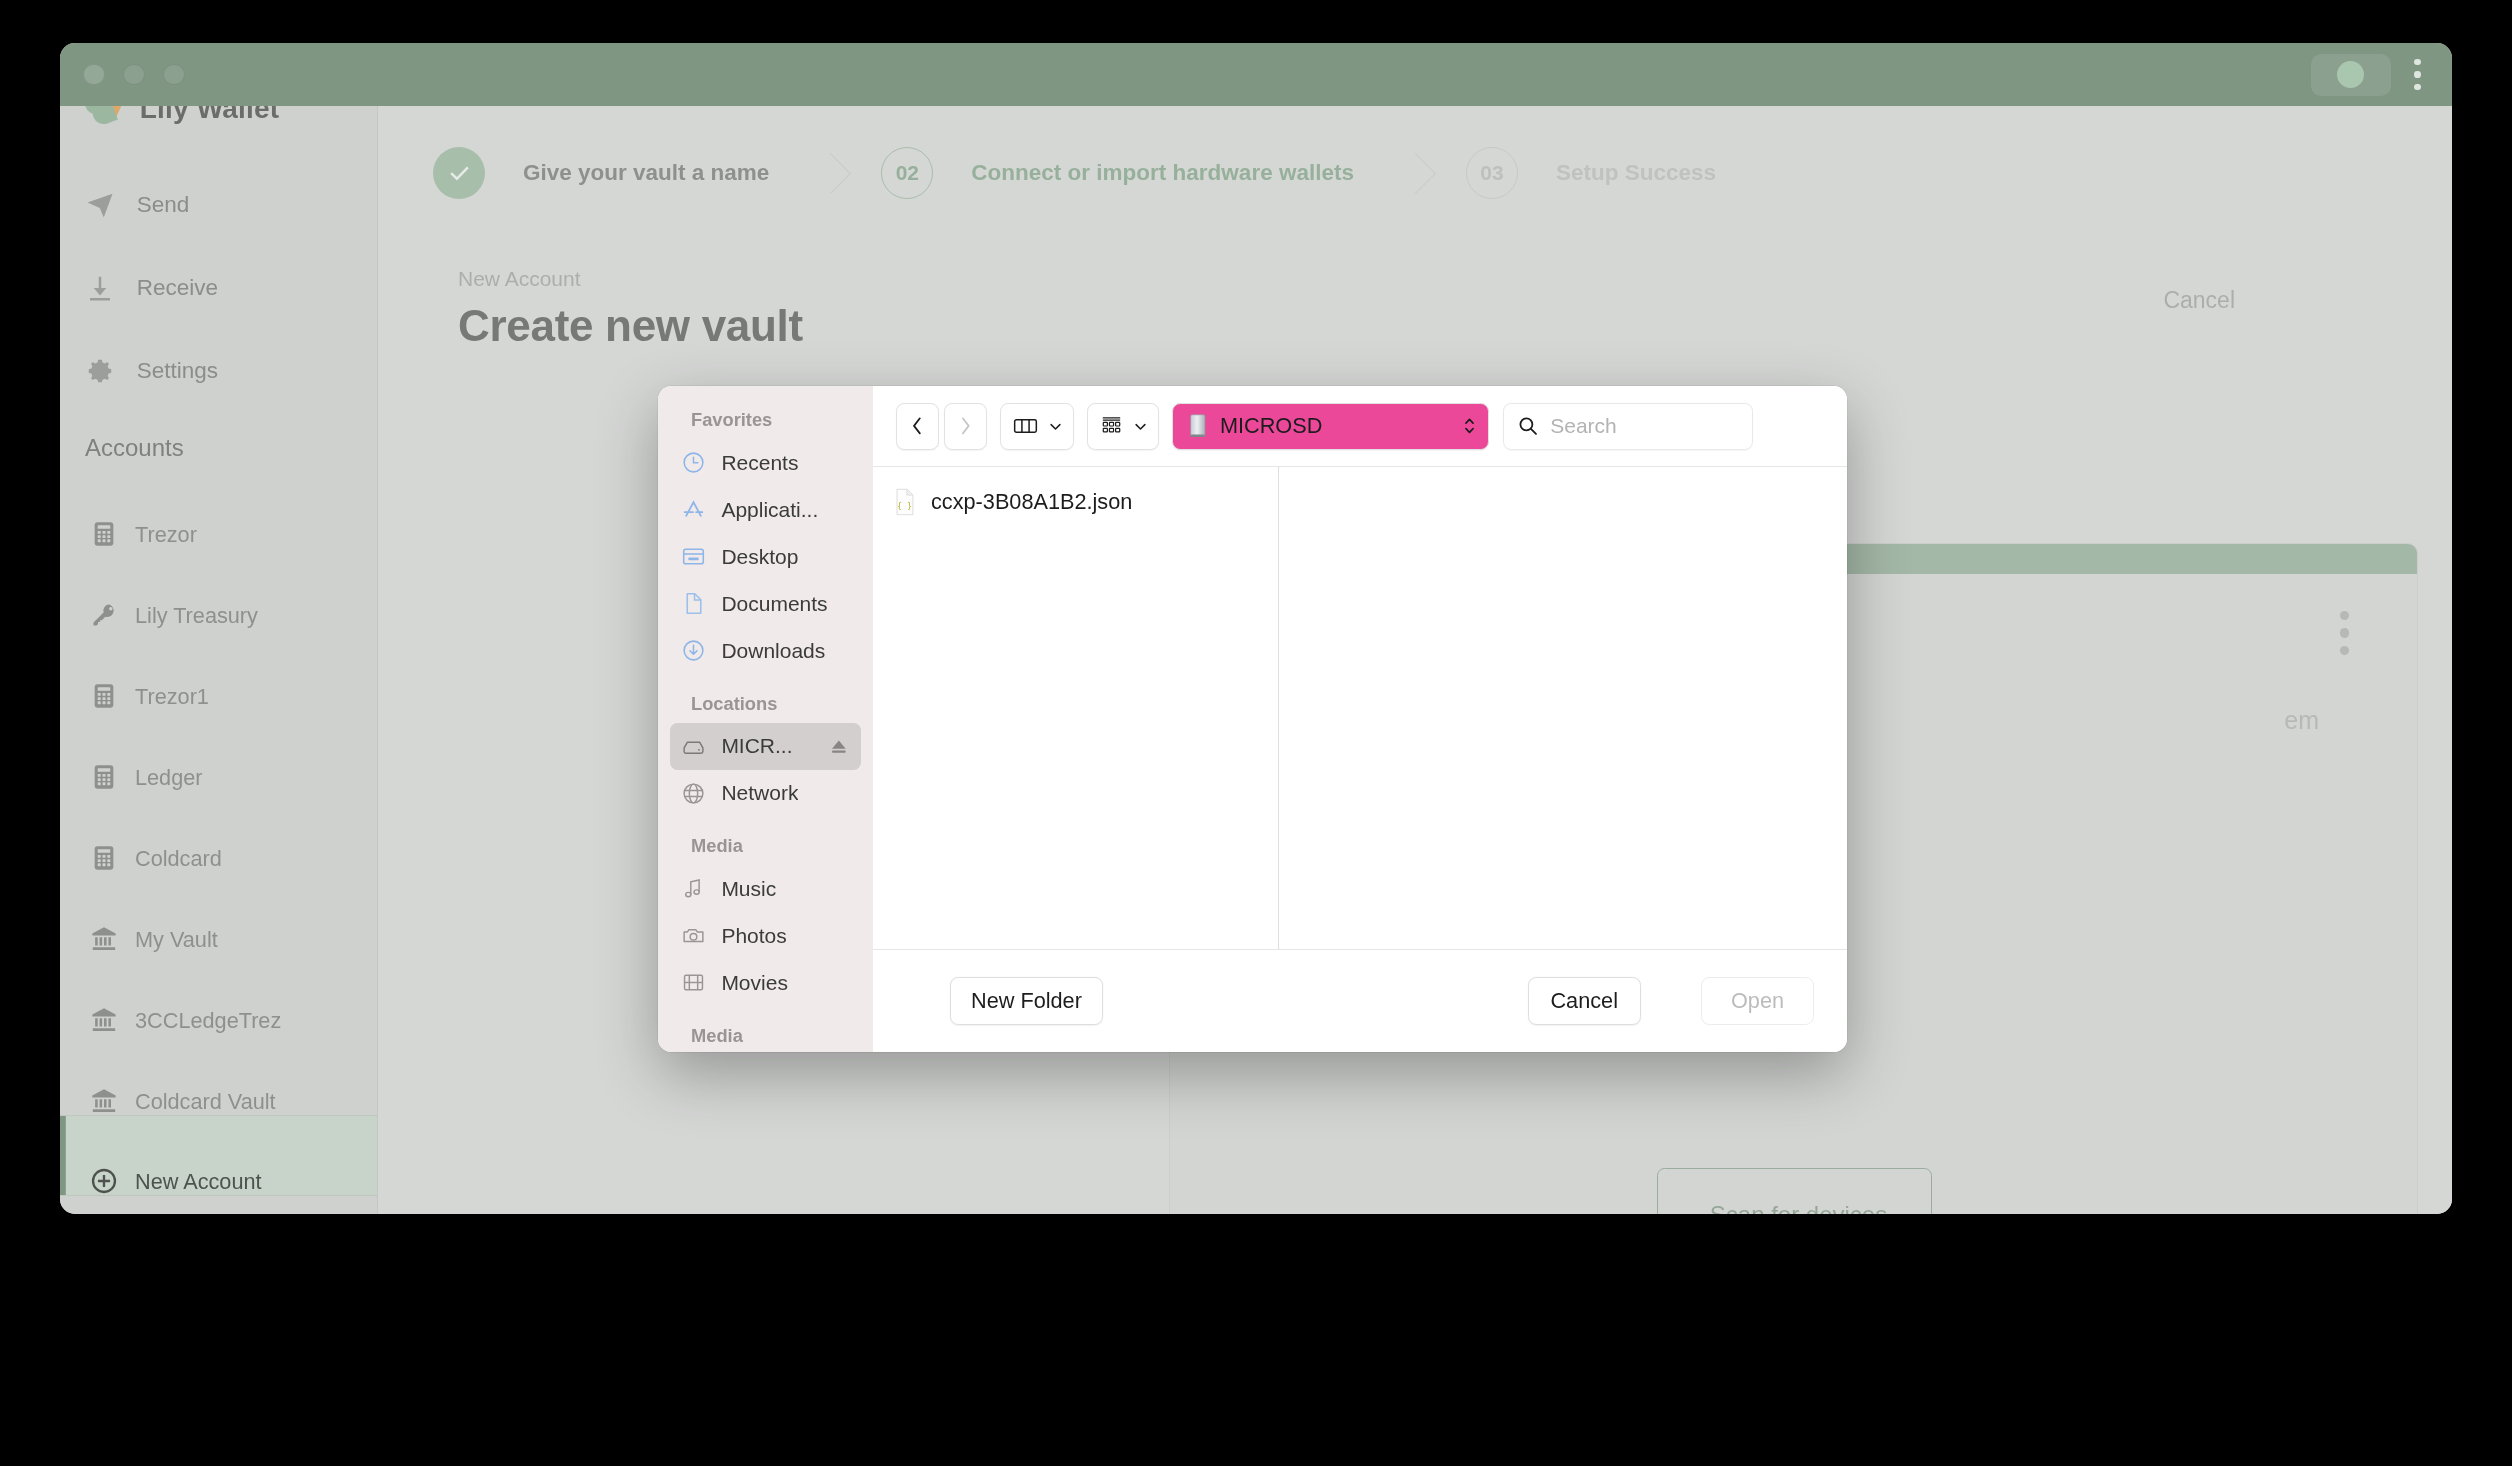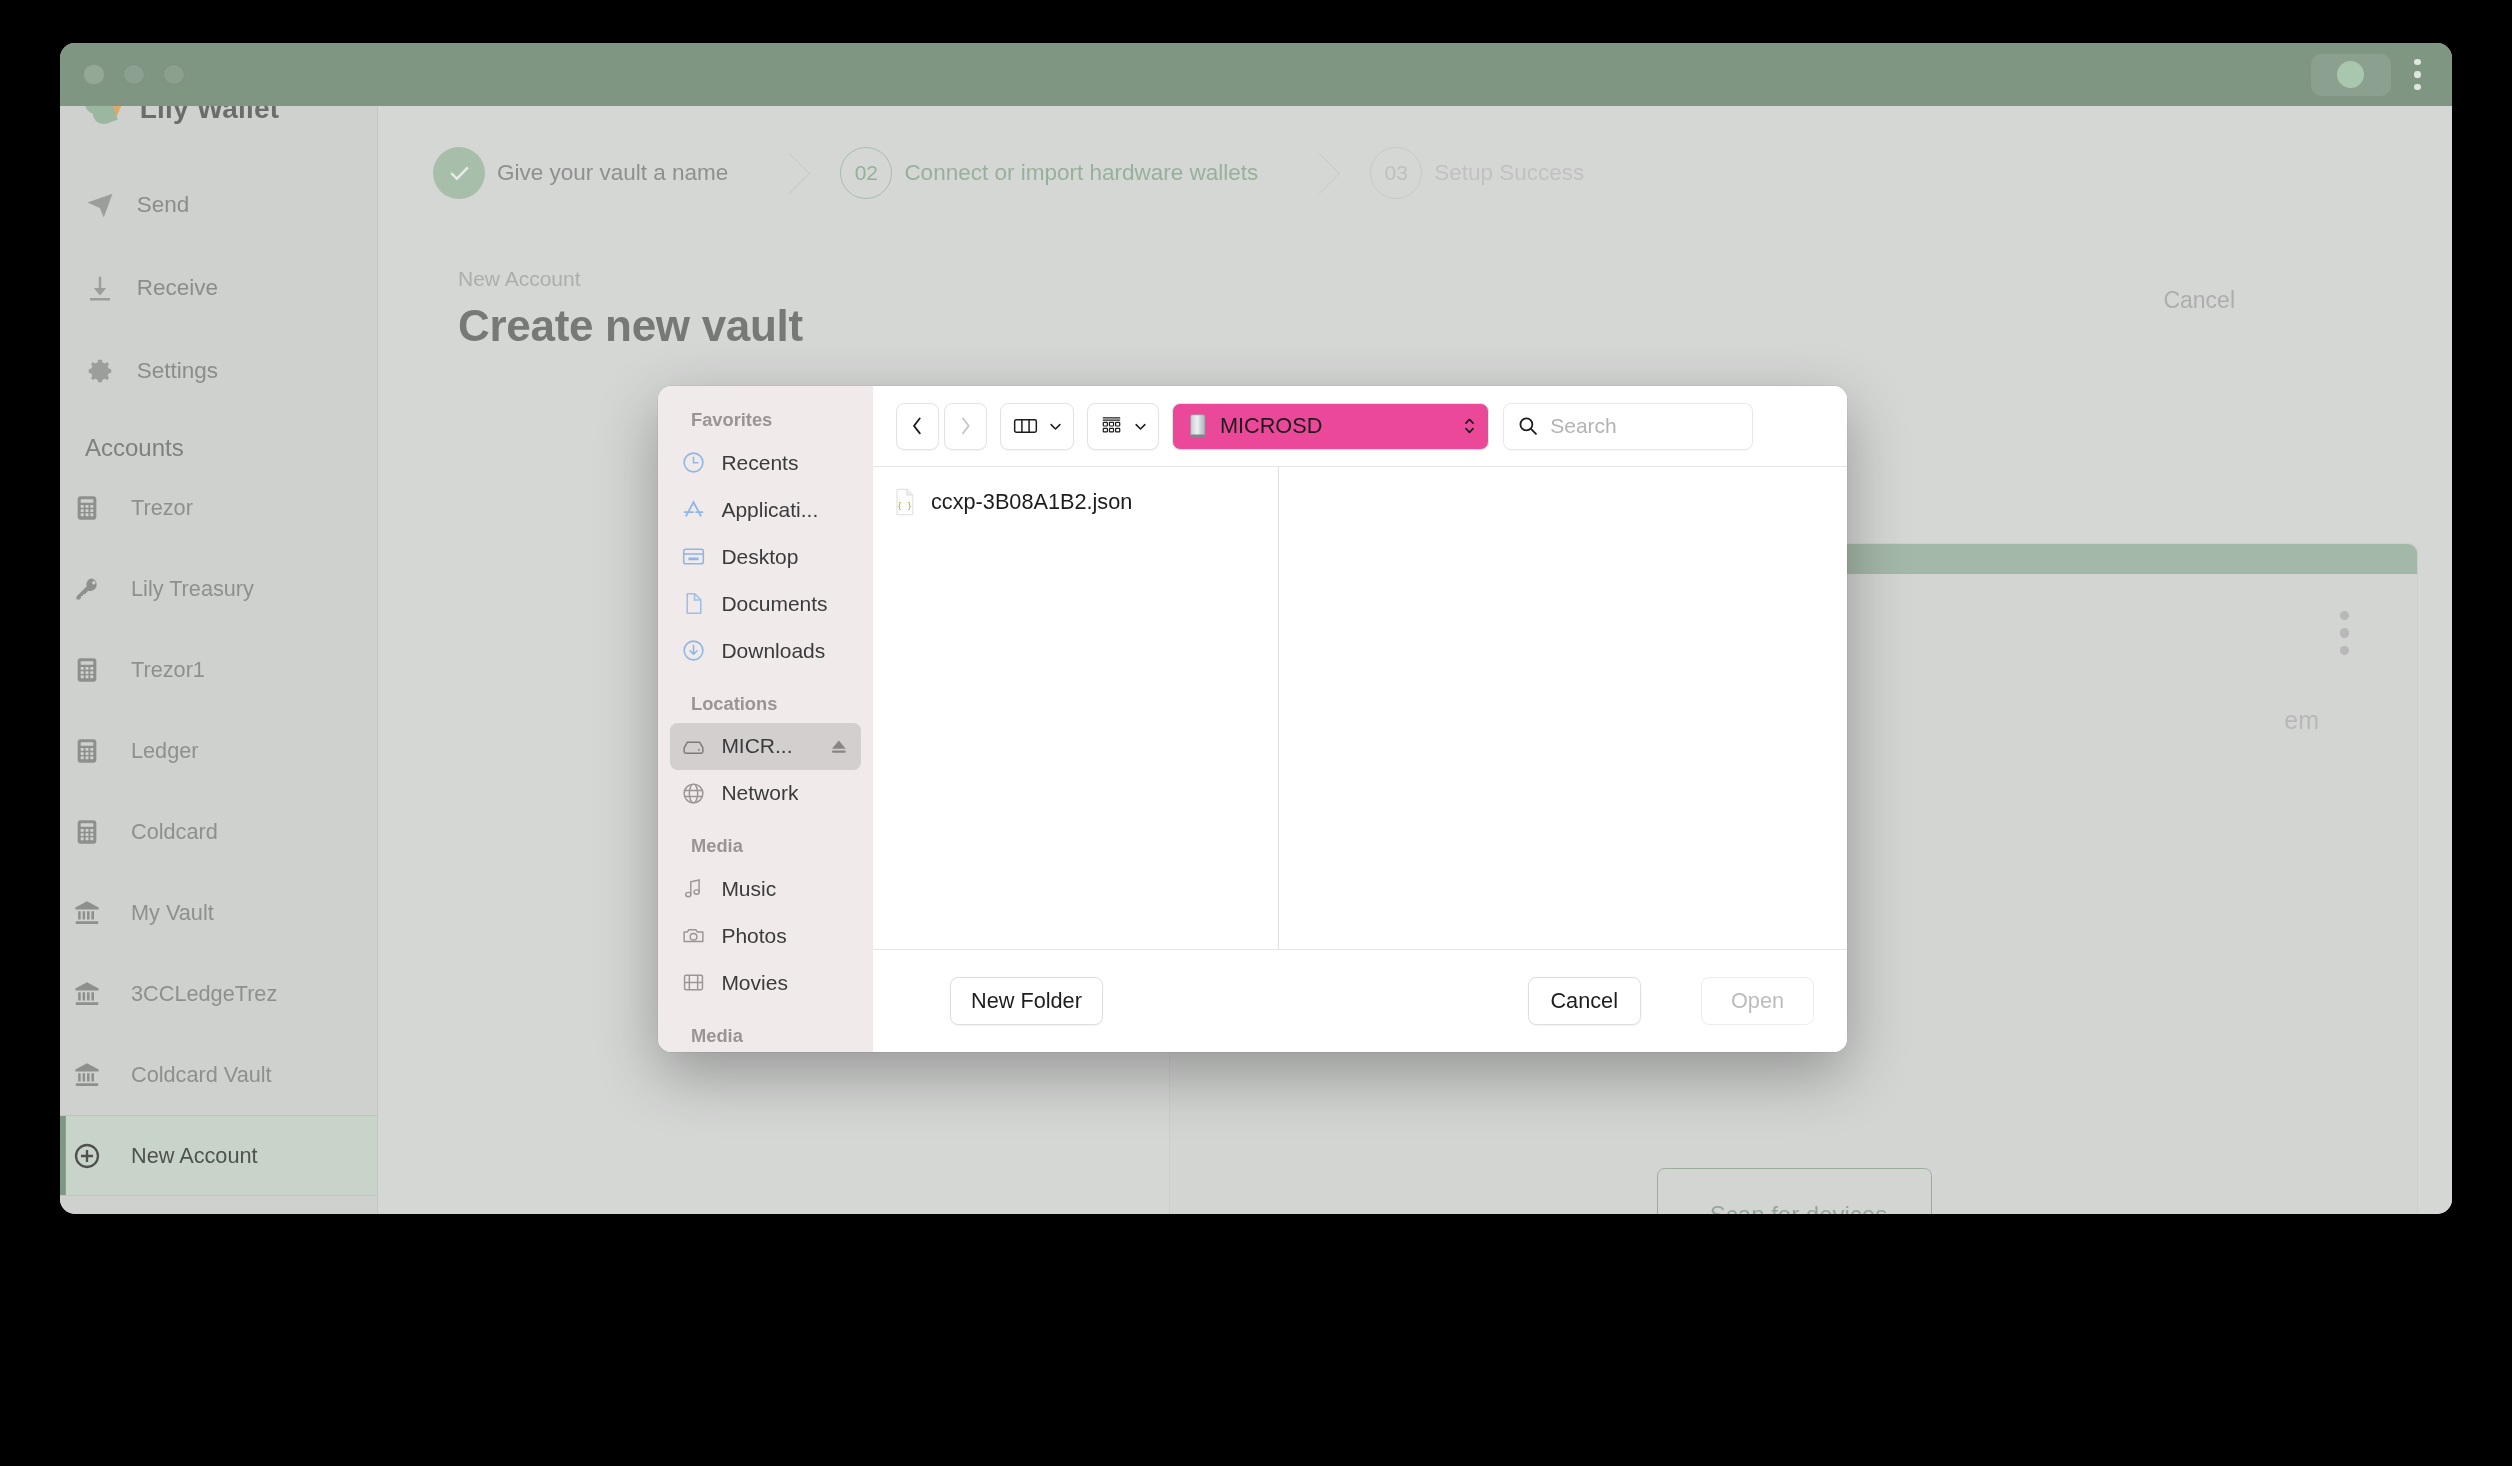--- a/index.html
+++ b/index.html
@@ -96,22 +96,22 @@
     color: #8b8d8b; font-size: 22.5px;
   }
   .nav-ico { width: 30px; height: 30px; flex: none; opacity: .75; }
   .nav-ico svg { width: 100%; height: 100%; display: block; fill: #8b8d8b; }
 
   .sec-head {
     padding: 0 25px; margin-top: 21.7px; margin-bottom: 5px;
     color: #7e817e; font-size: 24px; font-weight: 400;
   }
   .acct-item {
-    display: flex; align-items: center; gap: 30px;
-    height: 81px; padding: 0 13px;
+    display: flex; align-items: flex-end; gap: 17px;
+    height: 81px; padding: 0 30px;
     color: #8e908e; font-size: 21.7px;
   }
   .acct-item.active {
     background: #c8d4c9; color: #4d524e;
     border-top: 0.8px solid #bfc6bf; border-bottom: 0.8px solid #bfc6bf;
     box-shadow: inset 5.8px 0 0 0 #7f9683;
   }
   .acct-ico { width: 28px; height: 28px; flex:none; }
   .acct-ico svg { width: 100%; height: 100%; display:block; fill: #8e908e; }
   .acct-item.active .acct-ico svg { fill: #4d524e; }
@@ -122,23 +122,24 @@
     background: #d5d7d5;
     position: relative;
     overflow: hidden;
   }
 
   
   #stepper {
     margin: 0; display: flex; height: 133px; align-items: stretch;
   }
   .step {
-    display: flex; align-items: center; gap: 12px;
+    display: flex; align-items: center; gap: 38px;
     padding: 0 47px 0 55px;
     position: relative;
+    font-weight: bold;
   }
   .step + .step { padding-left: 65px; }
   .step .chev {
     position: absolute; left: 0; top: 0; bottom: 0; width: 33px;
   }
   .step .chev::before {
     content: ""; position: absolute; left: 0; top: 50%;
     width: 28px; height: 28px; margin-top: -14px;
     border-top: 1.7px solid #c3c5c3; border-right: 1.7px solid #c3c5c3;
     transform: rotate(45deg);

